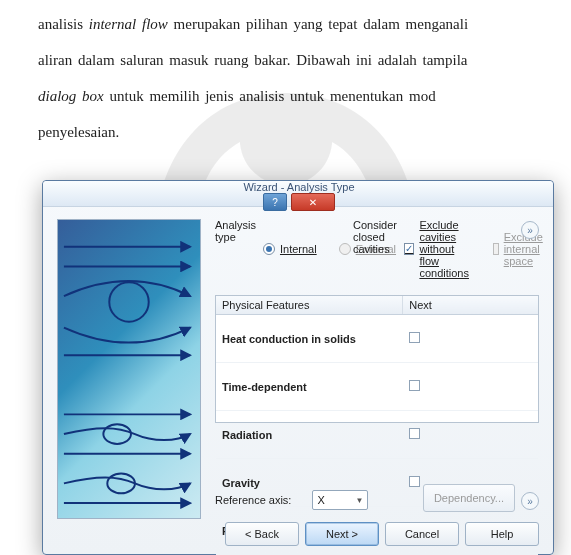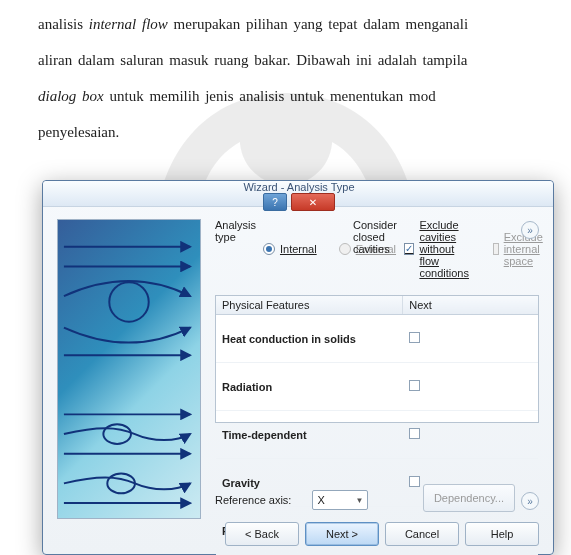--- a/index.html
+++ b/index.html
@@ -287,25 +287,25 @@
               <th>Physical Features</th>
               <th>Next</th>
             </tr>
           </thead>
           <tbody>
             <tr>
                 <td>Heat conduction in solids</td>
                 <td class="valcell"><span class="vbox"></span></td>
               </tr>
             <tr>
+                <td>Time-dependent</td>
+                <td class="valcell"><span class="vbox"></span></td>
+              </tr>
+            <tr>
                 <td>Radiation</td>
-                <td class="valcell"><span class="vbox"></span></td>
-              </tr>
-            <tr>
-                <td>Time-dependent</td>
                 <td class="valcell"><span class="vbox"></span></td>
               </tr>
             <tr>
                 <td>Gravity</td>
                 <td class="valcell"><span class="vbox"></span></td>
               </tr>
             <tr>
                 <td>Rotation</td>
                 <td class="valcell"><span class="vbox"></span></td>
               </tr>

